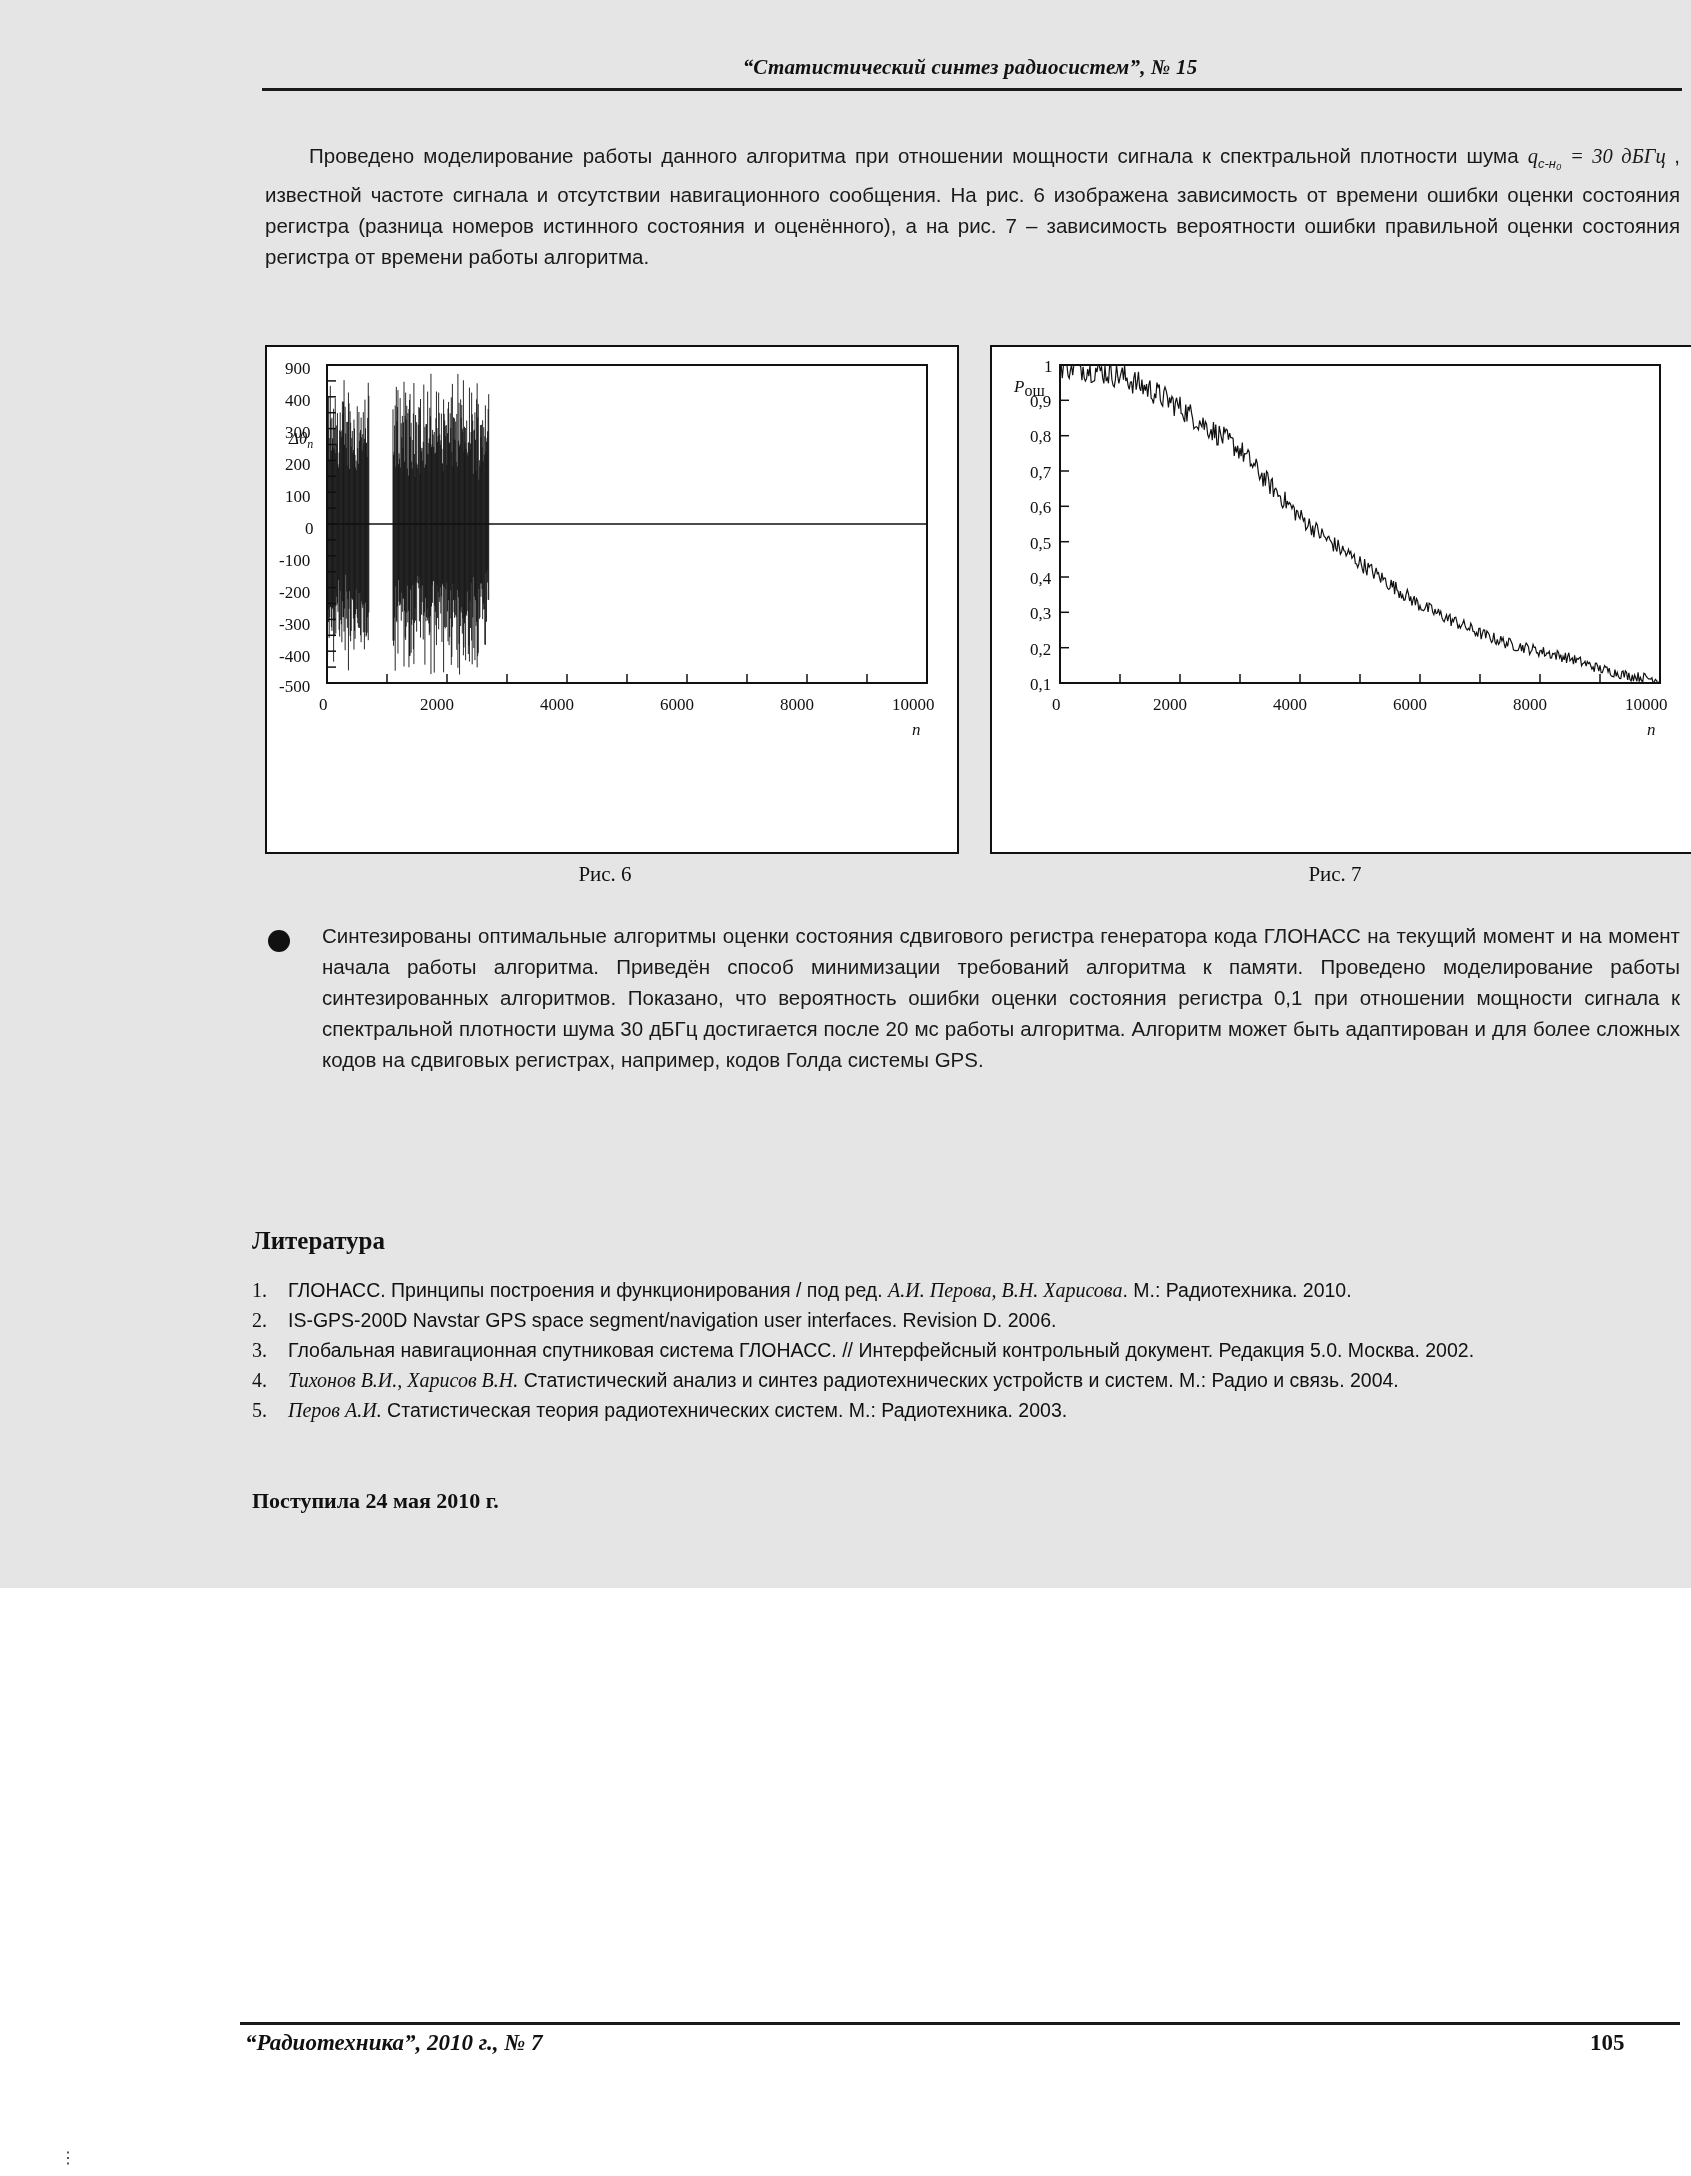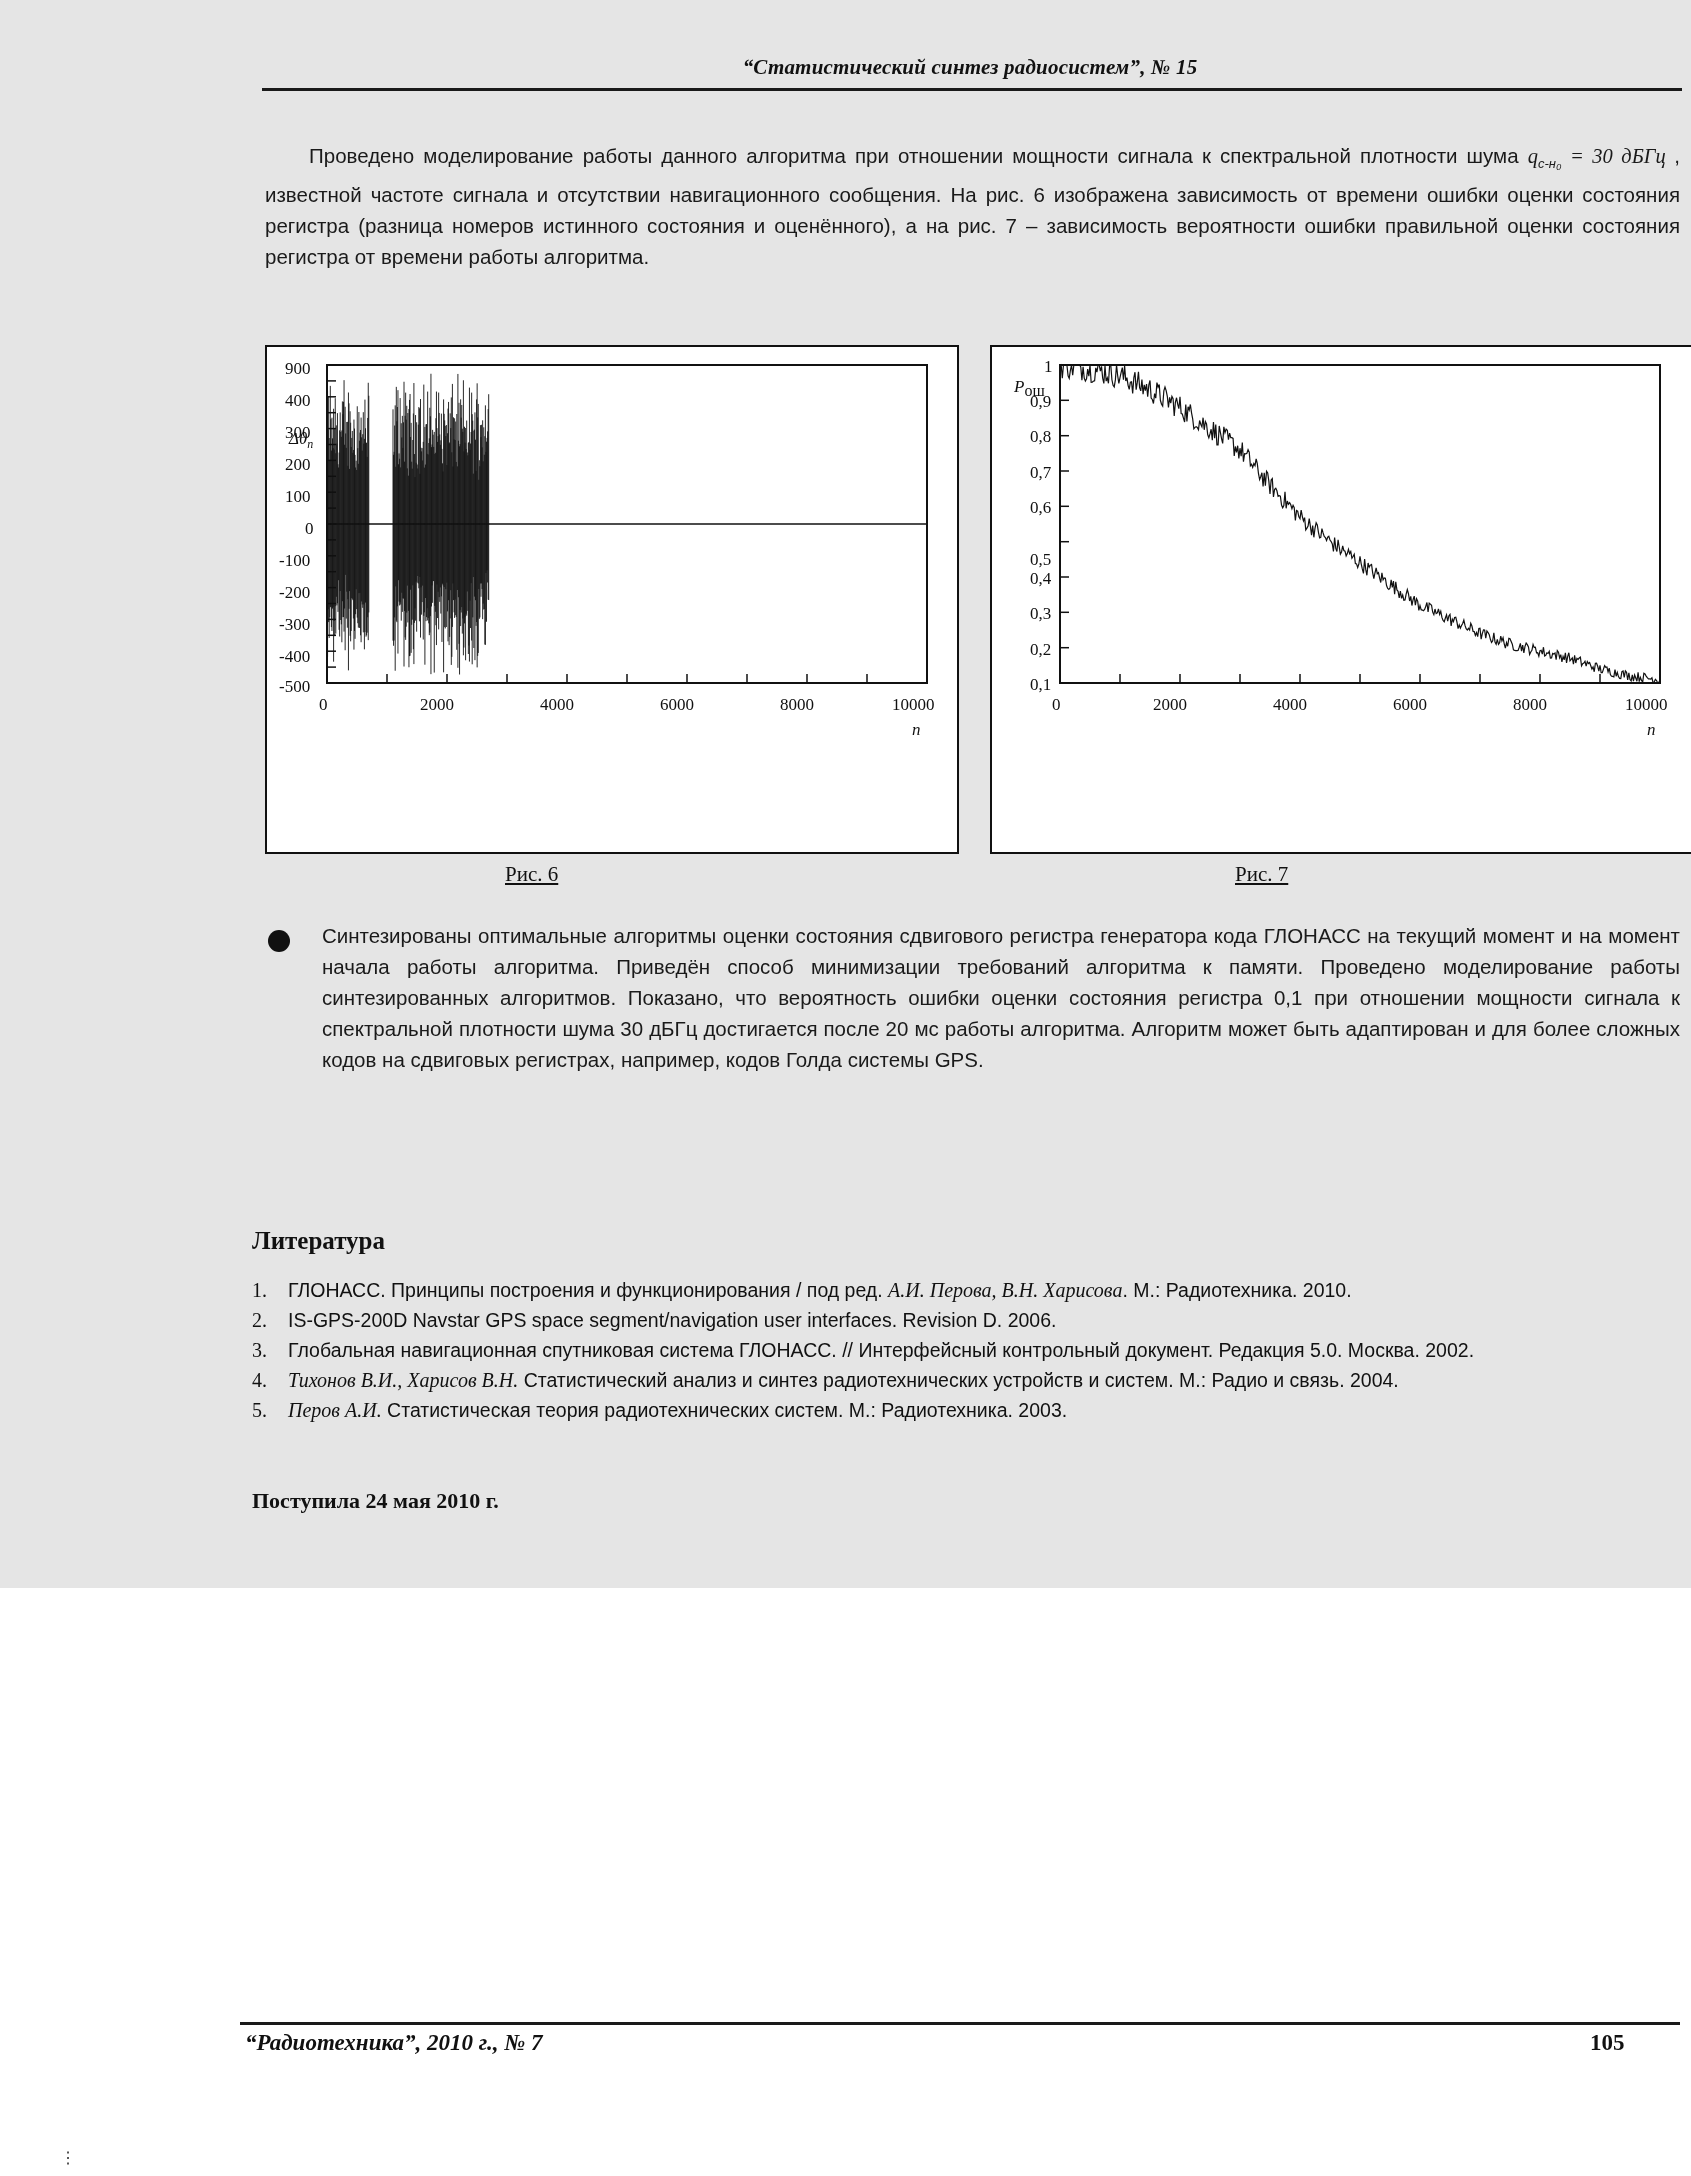--- a/index.html
+++ b/index.html
@@ -55,23 +55,22 @@
     position:absolute;
     border:2px solid #111;
     background:#fff;
   }
   #fig6box { left:265px; top:345px; width:690px; height:505px; }
   #fig7box { left:990px; top:345px; width:700px; height:505px; }
   .figcaption {
     position:absolute;
     font-family:"Liberation Serif", serif;
     font-size:21px;
-    text-align:left;
+    text-align:center;
     width:200px;
-    text-decoration:underline;
   }
   #fig6cap { left:505px; top:862px; }
   #fig7cap { left:1235px; top:862px; }
 
   .plot { position:absolute; }
   .axis-label {
     position:absolute;
     font-family:"Liberation Serif", serif;
     font-size:17px;
     color:#111;
@@ -284,21 +283,21 @@
           <path d="M68.00 18.89L69.15 18.00L70.31 31.16L71.46 18.00L72.62 18.33L73.77 18.00L74.92 18.00L76.08 28.85L77.23 31.34L78.38 23.48L79.54 18.00L80.69 28.19L81.85 18.00L83.00 18.00L84.15 18.00L85.31 18.00L86.46 18.00L87.62 18.00L88.77 19.94L89.92 33.24L91.08 19.78L92.23 31.09L93.38 34.13L94.54 31.81L95.69 22.00L96.85 29.22L98.00 18.00L99.15 35.29L100.31 35.24L101.46 34.07L102.62 33.81L103.77 20.92L104.92 25.03L106.08 18.00L107.23 18.00L108.38 24.05L109.54 19.39L110.69 31.27L111.85 36.34L113.00 18.74L114.15 34.13L115.31 30.93L116.46 36.30L117.62 18.18L118.77 18.00L119.92 32.79L121.08 38.37L122.23 39.93L123.38 32.92L124.54 18.00L125.69 28.73L126.85 36.32L128.00 30.64L129.15 25.46L130.31 20.56L131.46 32.79L132.62 18.77L133.77 34.02L134.92 30.58L136.08 38.36L137.23 42.32L138.38 35.23L139.54 34.84L140.69 46.51L141.85 30.66L143.00 25.22L144.15 42.72L145.31 35.15L146.46 24.80L147.62 40.67L148.77 43.84L149.92 32.47L151.08 47.11L152.23 37.74L153.38 43.70L154.54 37.11L155.69 49.57L156.85 37.95L158.00 33.52L159.15 51.08L160.31 52.48L161.46 56.54L162.62 46.53L163.77 51.17L164.92 35.66L166.08 40.07L167.23 37.43L168.38 53.27L169.54 57.28L170.69 59.16L171.85 43.95L173.00 39.97L174.15 43.63L175.31 49.27L176.46 60.46L177.62 50.31L178.77 56.21L179.92 49.46L181.08 51.65L182.23 69.04L183.38 55.37L184.54 50.75L185.69 57.07L186.85 61.66L188.00 49.76L189.15 66.53L190.31 66.98L191.46 71.15L192.62 75.07L193.77 57.63L194.92 74.55L196.08 59.77L197.23 62.96L198.38 57.49L199.54 65.81L200.69 71.82L201.85 81.83L203.00 80.37L204.15 79.61L205.31 80.44L206.46 82.71L207.62 73.53L208.77 77.21L209.92 79.74L211.08 70.70L212.23 82.81L213.38 74.50L214.54 76.95L215.69 87.50L216.85 90.88L218.00 86.95L219.15 82.19L220.31 93.26L221.46 75.07L222.62 91.24L223.77 77.44L224.92 97.85L226.08 97.96L227.23 78.92L228.38 85.43L229.54 91.60L230.69 96.35L231.85 79.89L233.00 85.70L234.15 82.15L235.31 83.24L236.46 92.57L237.62 86.12L238.77 90.72L239.92 90.63L241.08 91.38L242.23 108.88L243.38 99.45L244.54 105.51L245.69 98.68L246.85 111.43L248.00 101.21L249.15 109.11L250.31 95.59L251.46 114.78L252.62 106.73L253.77 106.93L254.92 106.30L256.08 102.67L257.23 105.05L258.38 118.91L259.54 117.24L260.69 120.41L261.85 116.53L263.00 118.66L264.15 111.84L265.31 116.70L266.46 126.46L267.62 132.54L268.77 129.51L269.92 125.70L271.08 139.55L272.23 125.86L273.38 138.78L274.54 124.30L275.69 125.93L276.85 134.16L278.00 147.02L279.15 132.97L280.31 131.60L281.46 150.01L282.62 142.25L283.77 141.30L284.92 143.81L286.08 149.28L287.23 148.72L288.38 149.10L289.54 158.11L290.69 160.80L291.85 158.56L293.00 144.71L294.15 161.33L295.31 153.97L296.46 157.23L297.62 155.55L298.77 157.82L299.92 161.78L301.08 158.28L302.23 160.72L303.38 173.43L304.54 163.49L305.69 164.19L306.85 169.78L308.00 171.65L309.15 163.10L310.31 169.34L311.46 173.96L312.62 170.65L313.77 183.00L314.92 181.13L316.08 179.02L317.23 171.56L318.38 179.08L319.54 188.11L320.69 178.50L321.85 190.30L323.00 181.28L324.15 175.76L325.31 177.97L326.46 185.36L327.62 190.78L328.77 190.27L329.92 181.68L331.08 185.94L332.23 189.33L333.38 190.51L334.54 193.50L335.69 190.21L336.85 189.26L338.00 193.07L339.15 194.53L340.31 196.93L341.46 204.45L342.62 190.59L343.77 201.33L344.92 204.56L346.08 192.72L347.23 199.97L348.38 207.08L349.54 204.96L350.69 198.78L351.85 203.50L353.00 204.12L354.15 208.97L355.31 206.58L356.46 202.25L357.62 206.61L358.77 204.54L359.92 211.14L361.08 209.48L362.23 207.22L363.38 216.59L364.54 216.90L365.69 220.65L366.85 217.22L368.00 209.28L369.15 216.55L370.31 221.93L371.46 226.38L372.62 212.16L373.77 222.65L374.92 228.31L376.08 216.02L377.23 220.19L378.38 218.07L379.54 217.45L380.69 225.84L381.85 231.72L383.00 225.76L384.15 220.95L385.31 226.73L386.46 225.68L387.62 231.06L388.77 235.51L389.92 225.84L391.08 232.88L392.23 230.99L393.38 231.23L394.54 238.48L395.69 241.41L396.85 242.46L398.00 241.00L399.15 232.83L400.31 240.47L401.46 234.08L402.62 247.32L403.77 234.79L404.92 242.89L406.08 244.29L407.23 250.95L408.38 244.10L409.54 251.34L410.69 247.92L411.85 253.17L413.00 252.89L414.15 247.15L415.31 242.60L416.46 246.74L417.62 254.02L418.77 249.33L419.92 258.52L421.08 252.75L422.23 249.13L423.38 258.05L424.54 251.74L425.69 254.08L426.85 263.42L428.00 258.61L429.15 262.66L430.31 263.06L431.46 263.74L432.62 262.39L433.77 259.34L434.92 255.46L436.08 265.00L437.23 256.16L438.38 257.08L439.54 258.25L440.69 265.16L441.85 267.66L443.00 262.00L444.15 266.64L445.31 265.90L446.46 261.84L447.62 267.37L448.77 264.25L449.92 270.40L451.08 273.50L452.23 274.73L453.38 271.06L454.54 267.85L455.69 274.05L456.85 268.90L458.00 267.36L459.15 278.88L460.31 272.15L461.46 274.52L462.62 270.53L463.77 270.31L464.92 274.97L466.08 281.61L467.23 277.97L468.38 281.18L469.54 278.56L470.69 276.45L471.85 272.98L473.00 278.46L474.15 281.69L475.31 283.06L476.46 281.33L477.62 282.92L478.77 276.36L479.92 279.02L481.08 284.45L482.23 284.60L483.38 288.44L484.54 285.62L485.69 289.68L486.85 281.43L488.00 281.24L489.15 292.18L490.31 286.58L491.46 282.85L492.62 283.03L493.77 291.19L494.92 283.94L496.08 285.57L497.23 287.64L498.38 292.31L499.54 295.52L500.69 293.74L501.85 285.78L503.00 295.09L504.15 297.31L505.31 292.32L506.46 297.37L507.62 295.66L508.77 289.02L509.92 294.00L511.08 290.85L512.23 296.82L513.38 301.13L514.54 295.62L515.69 299.26L516.85 291.27L518.00 291.80L519.15 294.49L520.31 297.21L521.46 302.82L522.62 303.45L523.77 303.60L524.92 303.70L526.08 303.49L527.23 300.24L528.38 296.44L529.54 304.21L530.69 298.12L531.85 305.99L533.00 299.35L534.15 296.08L535.31 297.67L536.46 300.03L537.62 307.46L538.77 304.99L539.92 303.29L541.08 297.42L542.23 300.59L543.38 300.19L544.54 305.80L545.69 305.69L546.85 309.15L548.00 303.74L549.15 303.33L550.31 307.15L551.46 300.21L552.62 308.94L553.77 308.26L554.92 305.84L556.08 306.48L557.23 304.29L558.38 311.11L559.54 310.96L560.69 306.41L561.85 307.09L563.00 306.01L564.15 312.76L565.31 303.64L566.46 305.17L567.62 310.88L568.77 307.63L569.92 314.91L571.08 309.46L572.23 312.81L573.38 305.92L574.54 315.93L575.69 309.28L576.85 305.78L578.00 313.86L579.15 312.47L580.31 310.88L581.46 317.26L582.62 308.23L583.77 316.02L584.92 311.30L586.08 312.44L587.23 311.04L588.38 310.10L589.54 318.82L590.69 316.64L591.85 316.03L593.00 314.29L594.15 319.05L595.31 314.50L596.46 316.48L597.62 315.47L598.77 318.73L599.92 322.04L601.08 319.88L602.23 324.78L603.38 316.34L604.54 316.21L605.69 319.25L606.85 324.08L608.00 318.37L609.15 325.68L610.31 325.68L611.46 322.14L612.62 318.70L613.77 320.41L614.92 320.04L616.08 324.87L617.23 321.15L618.38 327.56L619.54 329.30L620.69 329.42L621.85 329.91L623.00 322.49L624.15 329.22L625.31 325.46L626.46 329.56L627.62 331.37L628.77 331.50L629.92 324.69L631.08 323.92L632.23 330.47L633.38 323.81L634.54 325.26L635.69 333.03L636.85 325.73L638.00 332.51L639.15 333.95L640.31 327.80L641.46 334.22L642.62 327.97L643.77 331.08L644.92 334.20L646.08 325.41L647.23 334.69L648.38 330.37L649.54 333.44L650.69 335.12L651.85 326.21L653.00 327.03L654.15 329.07L655.31 330.67L656.46 331.99L657.62 331.85L658.77 332.05L659.92 330.82L661.08 336.00L662.23 335.01L663.38 332.24L664.54 333.51L665.69 335.94L666.85 335.22L668.00 333.60" fill="none" stroke="#111" stroke-width="1.2"></path>
         </g>
     </svg>
 
     <div class="axis-label" style="left:22px; top:30px;"><span style="font-style:italic;">P</span><span style="font-size:16px; vertical-align:sub;">ош</span></div>
     <div class="axis-label" style="left:52px; top:10px;">1</div>
     <div class="axis-label" style="left:38px; top:45px;">0,9</div>
     <div class="axis-label" style="left:38px; top:80px;">0,8</div>
     <div class="axis-label" style="left:38px; top:116px;">0,7</div>
     <div class="axis-label" style="left:38px; top:151px;">0,6</div>
-    <div class="axis-label" style="left:38px; top:187px;margin-top:16px;">0,5</div>
+    <div class="axis-label" style="left:38px; top:187px;">0,5</div>
     <div class="axis-label" style="left:38px; top:222px;">0,4</div>
     <div class="axis-label" style="left:38px; top:257px;">0,3</div>
     <div class="axis-label" style="left:38px; top:293px;">0,2</div>
     <div class="axis-label" style="left:38px; top:328px;">0,1</div>
 
     <div class="axis-label" style="left:60px;  top:348px;">0</div>
     <div class="axis-label" style="left:161px; top:348px;">2000</div>
     <div class="axis-label" style="left:281px; top:348px;">4000</div>
     <div class="axis-label" style="left:401px; top:348px;">6000</div>
     <div class="axis-label" style="left:521px; top:348px;">8000</div>

